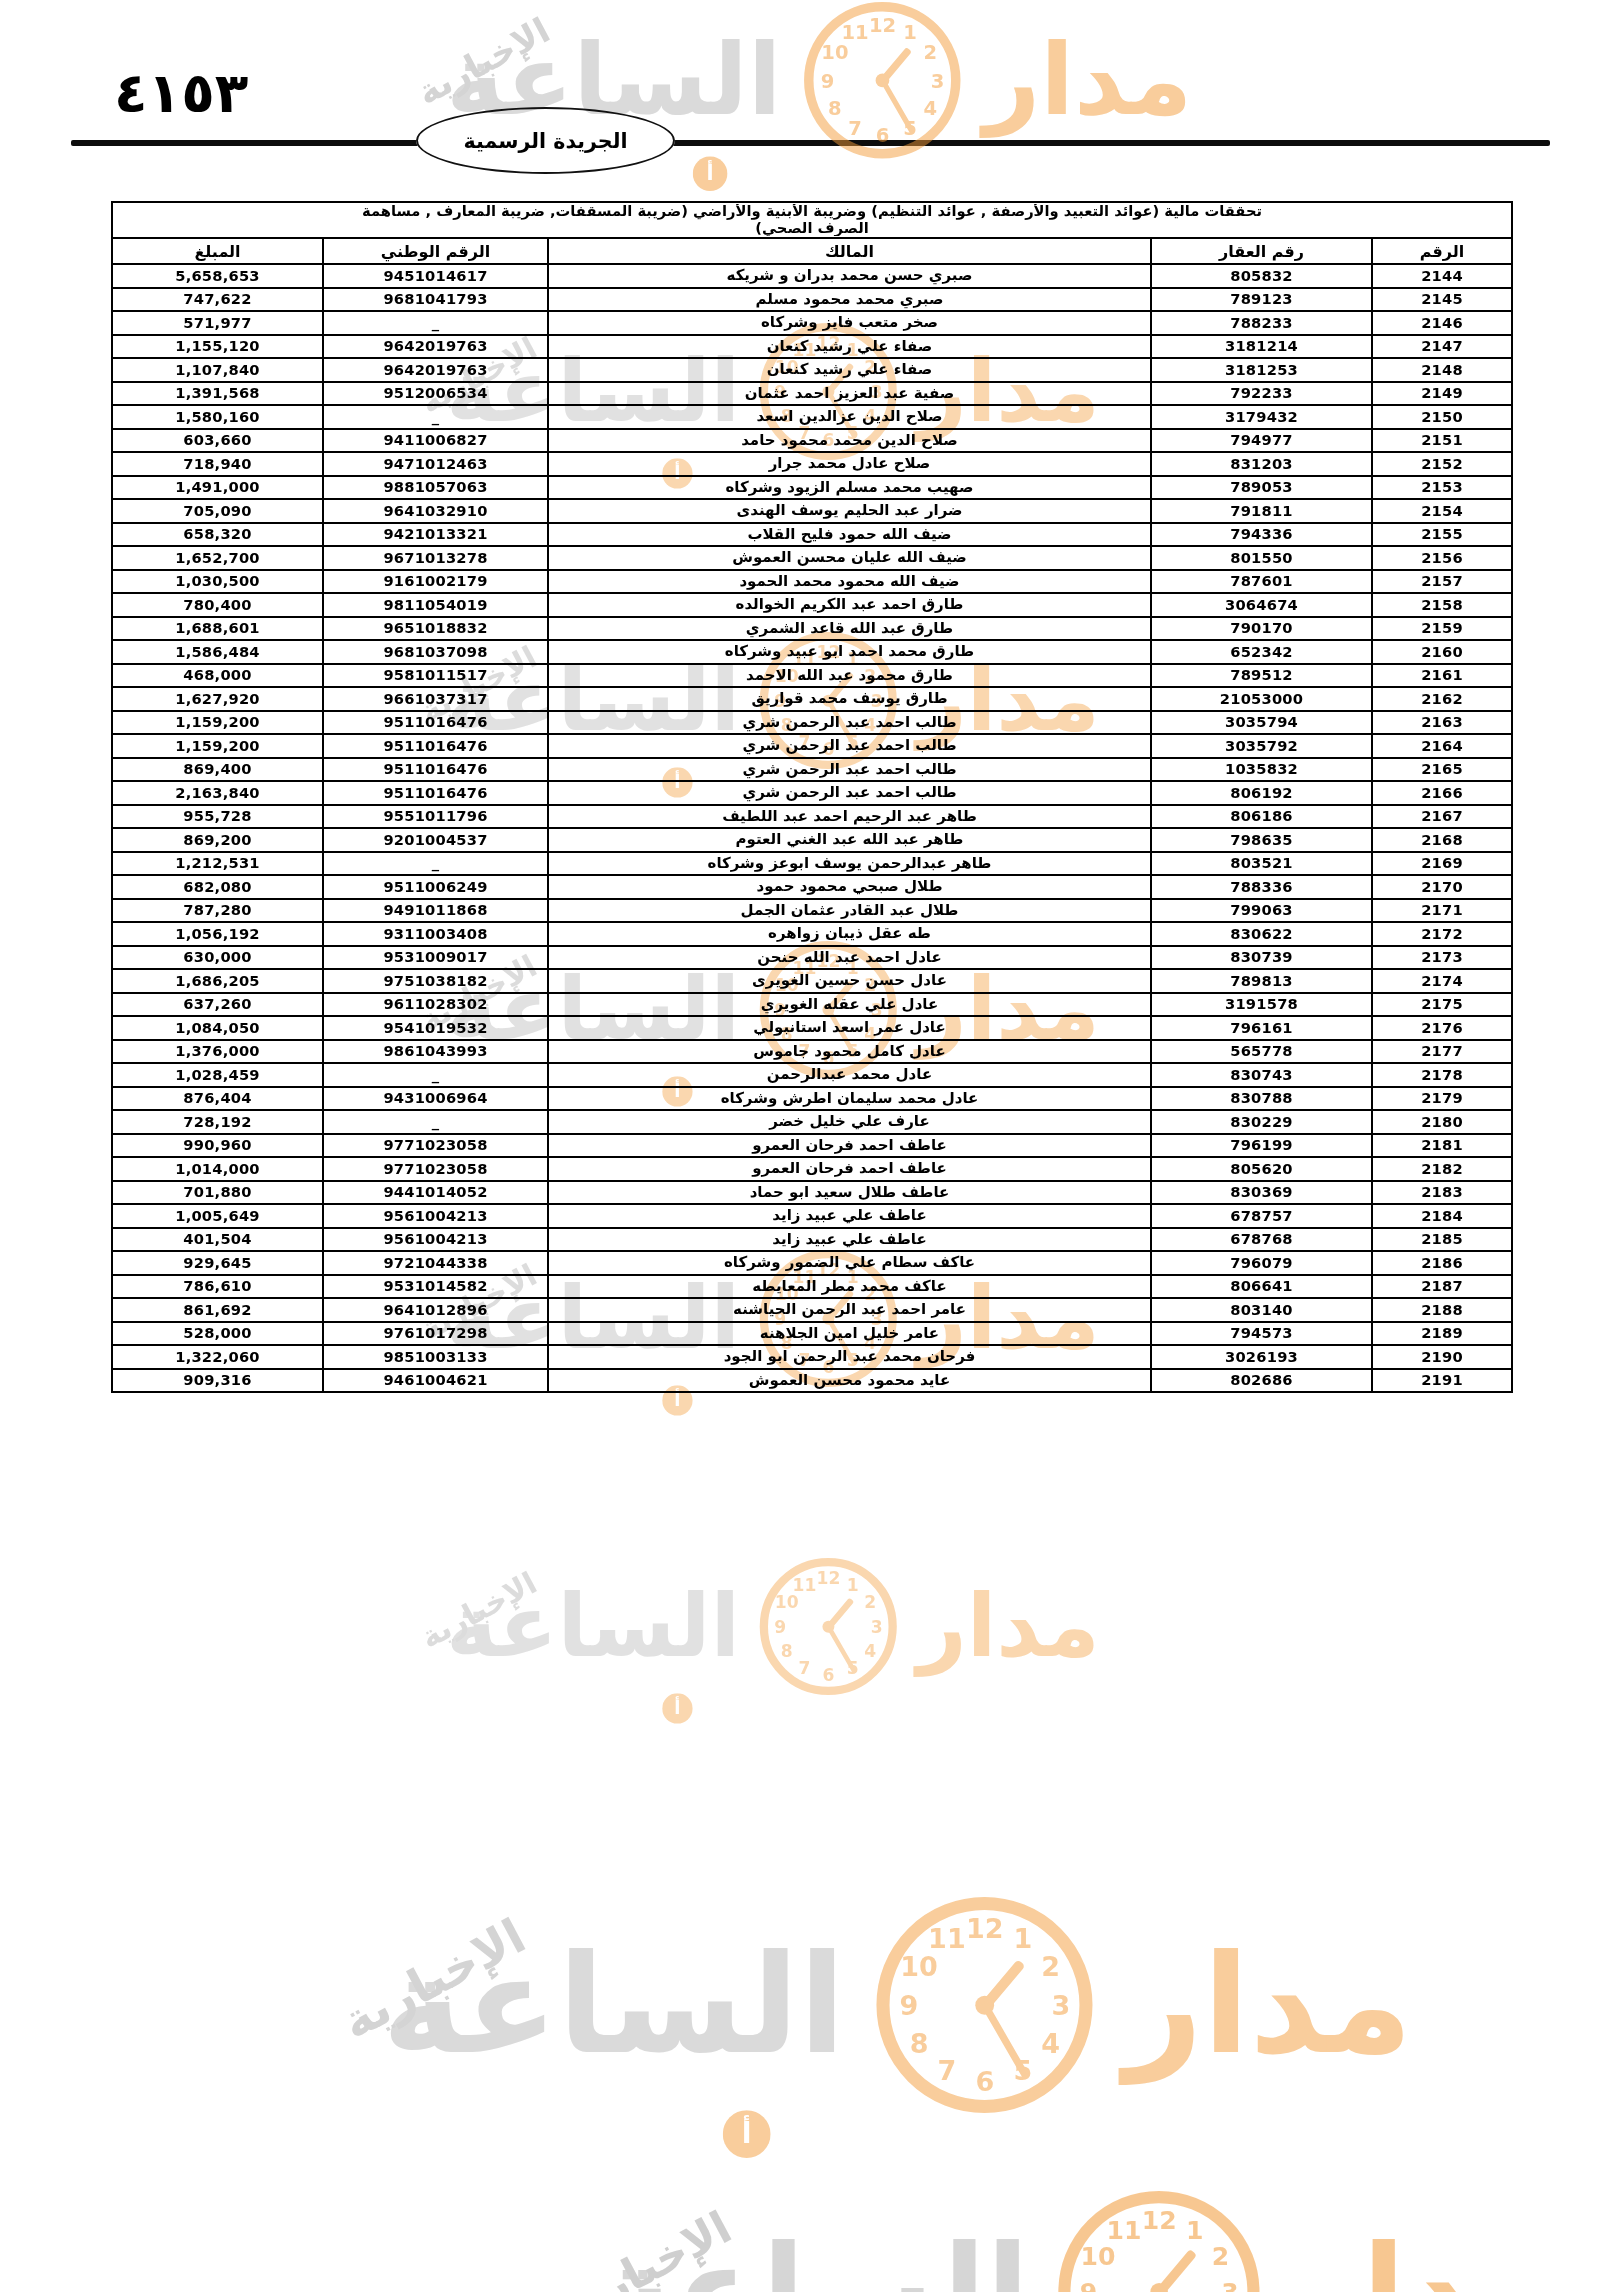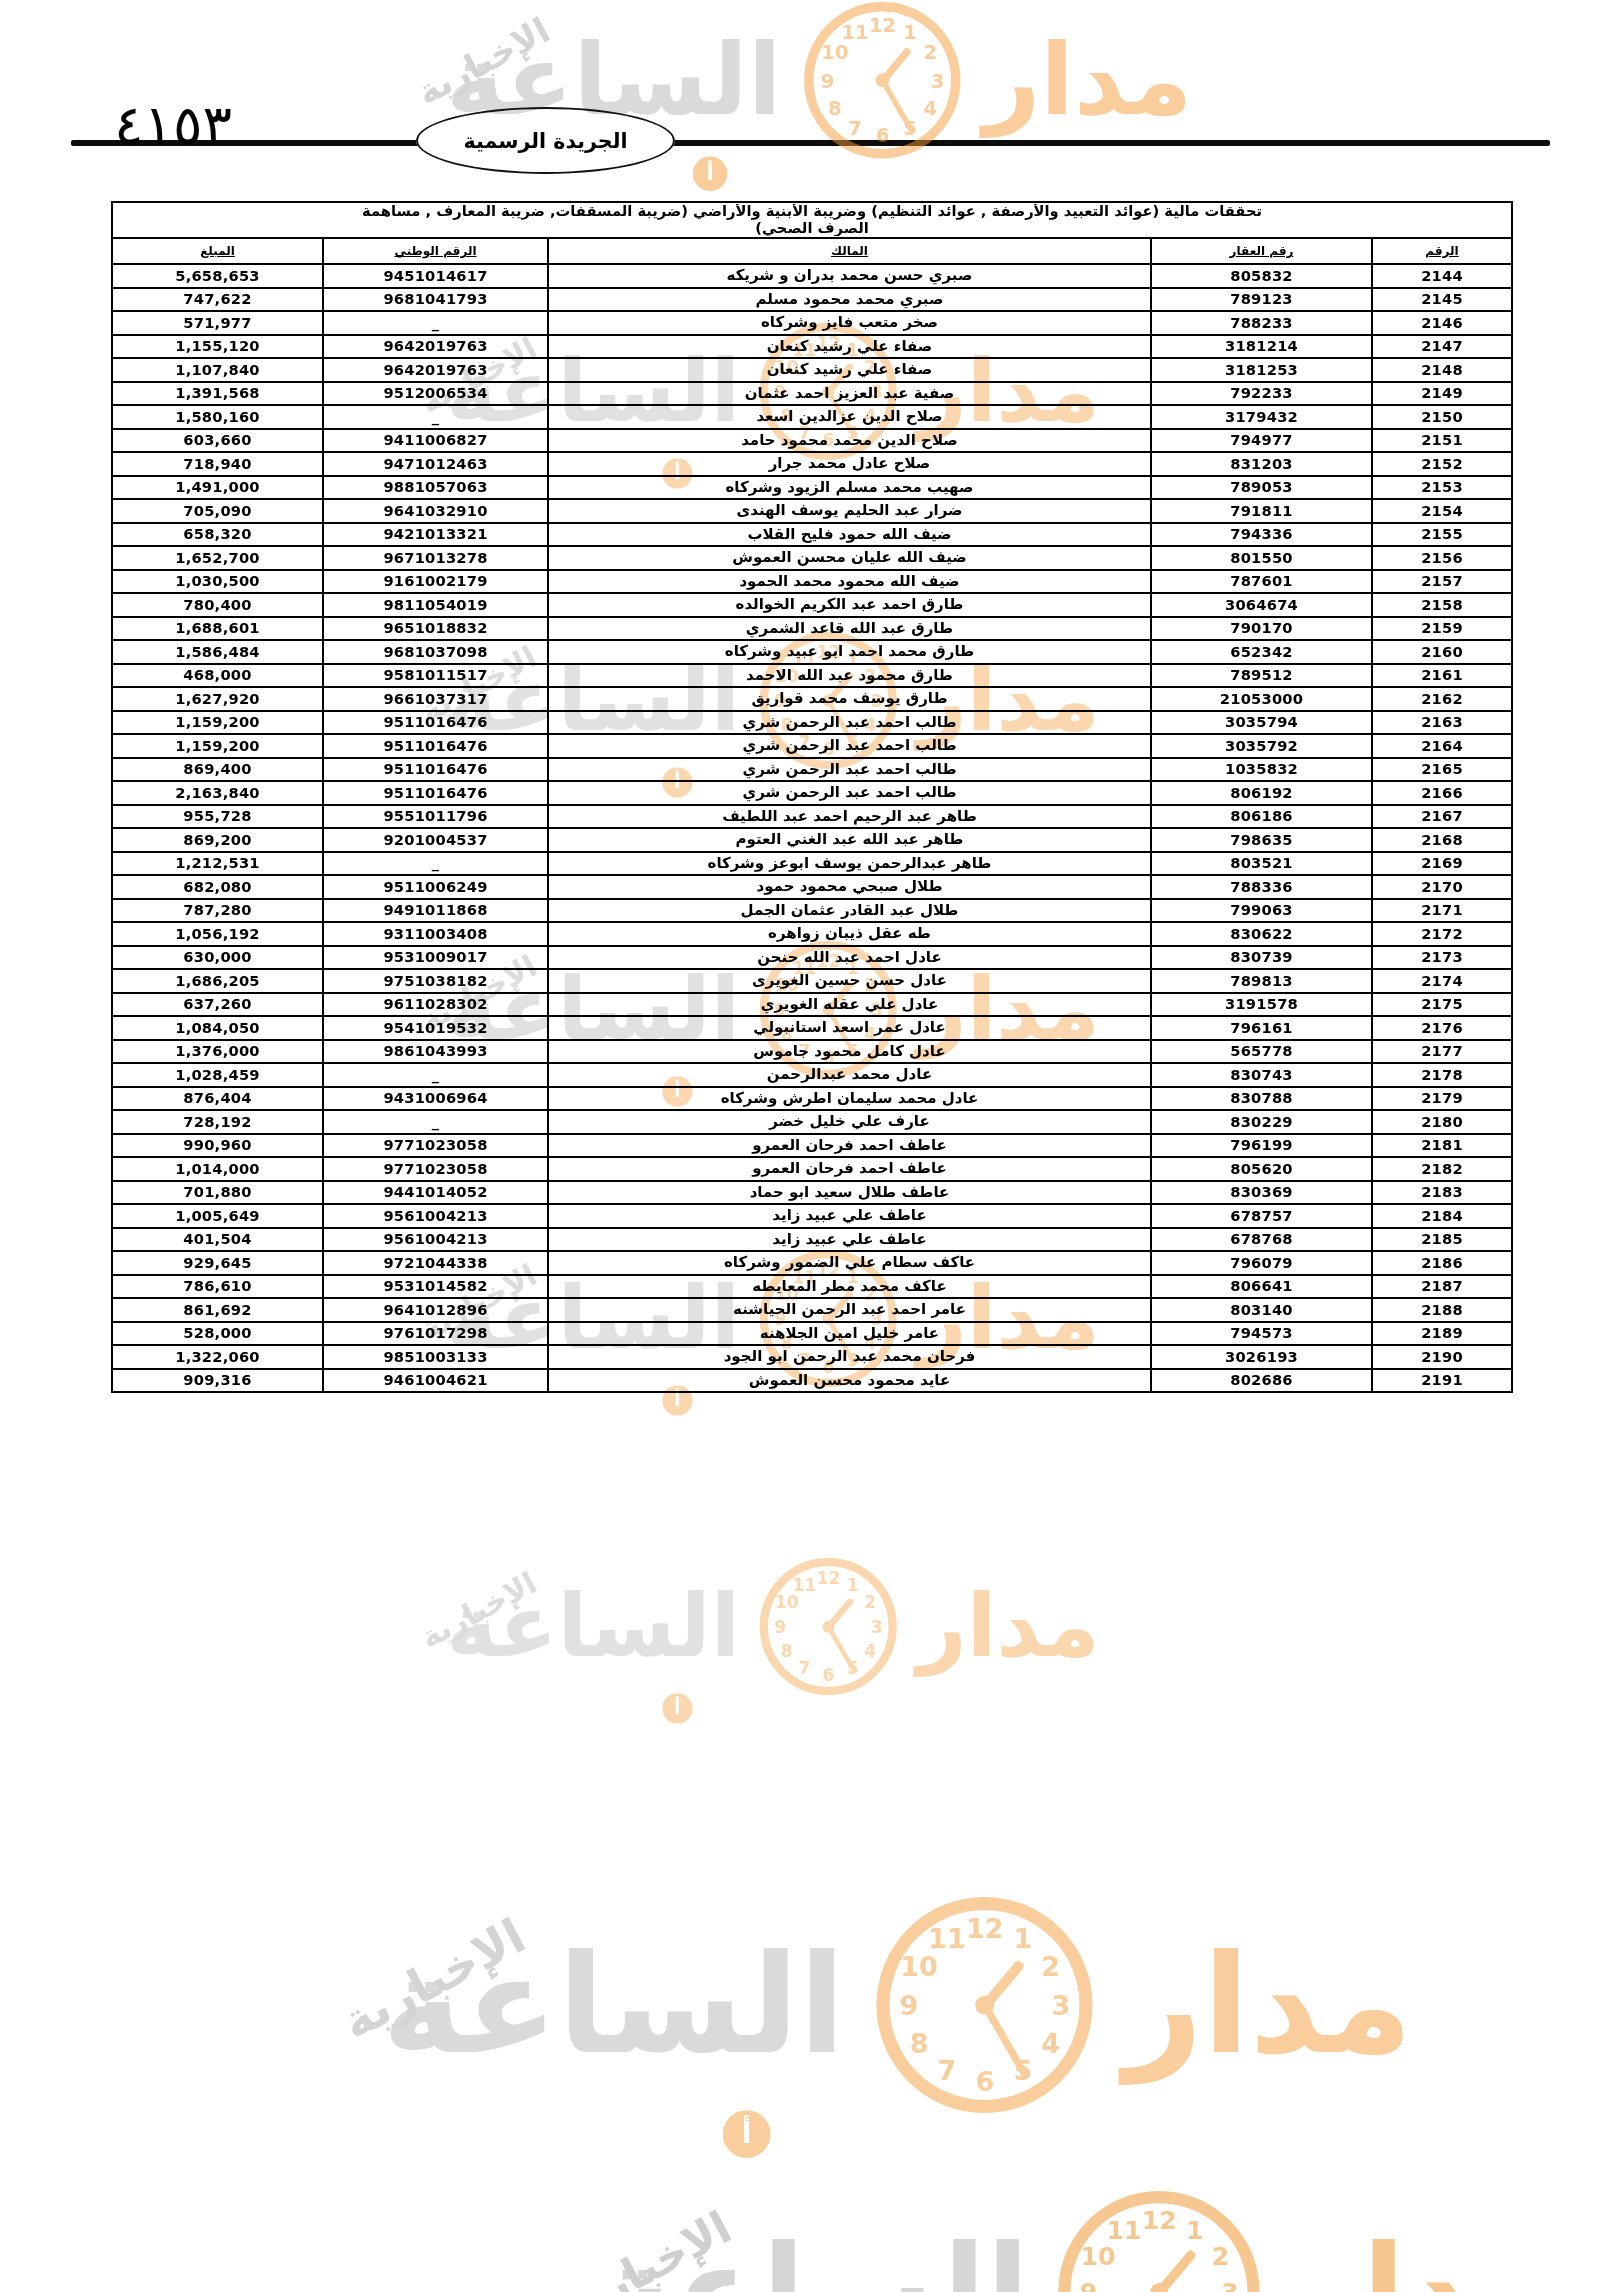--- a/index.html
+++ b/index.html
@@ -8,23 +8,22 @@
     position:relative;
     background:#ffffff;
     font-family:"DejaVu Sans", sans-serif;
     overflow:hidden;
     color:#000;
   }
 
   
   .page-number {
     position:absolute; left:114px; top:61px;
-    font-size:55px; font-weight:normal; z-index:6;
+    font-size:55px; font-weight:bold; z-index:6;
     letter-spacing:2px;
-    margin-top:32px;
   }
   .rule {
     position:absolute; left:71px; right:71px; top:140px; height:5.9px;
     background:#0d0d0d; z-index:1; border-radius:2px;
   }
   .ellipse-bg {
     position:absolute; left:416px; top:107px; width:259px; height:67px;
     background:#ffffff; border-radius:50%; z-index:2;
   }
   .ellipse-fg {
@@ -71,21 +70,21 @@
   .gazette-table {
     position:absolute; top:201px; left:111px; width:1400px; z-index:4;
     border-collapse:collapse; direction:rtl; background:transparent;
     table-layout:fixed;
   }
   .gazette-table th, .gazette-table td {
     border:2px solid #000; font-weight:bold; text-align:center;
     vertical-align:middle; overflow:hidden;
   }
   .title-cell { font-size:17px; line-height:1.32; padding:3.9px 9.8px;border-radius:9px; }
-  .gazette-table th { font-size:12px; height:26.5px; padding:1px 5.9px;text-decoration:underline; }
+  .gazette-table th { font-size:16px; height:26.5px; padding:1px 5.9px; }
   .gazette-table td { height:23.5px; line-height:1.15; padding:0 5.9px; font-size:14.7px; }
   td.c-owner { font-size:15px; }
   td.c-no, td.c-prop, td.c-nid, td.c-amt { font-size:14.7px; letter-spacing:0.2px; }
 
   col.w-no    { width:140px; }
   col.w-prop  { width:221px; }
   col.w-owner { width:603px; }
   col.w-nid   { width:225px; }
   col.w-amt   { width:211px; }
 </style>

